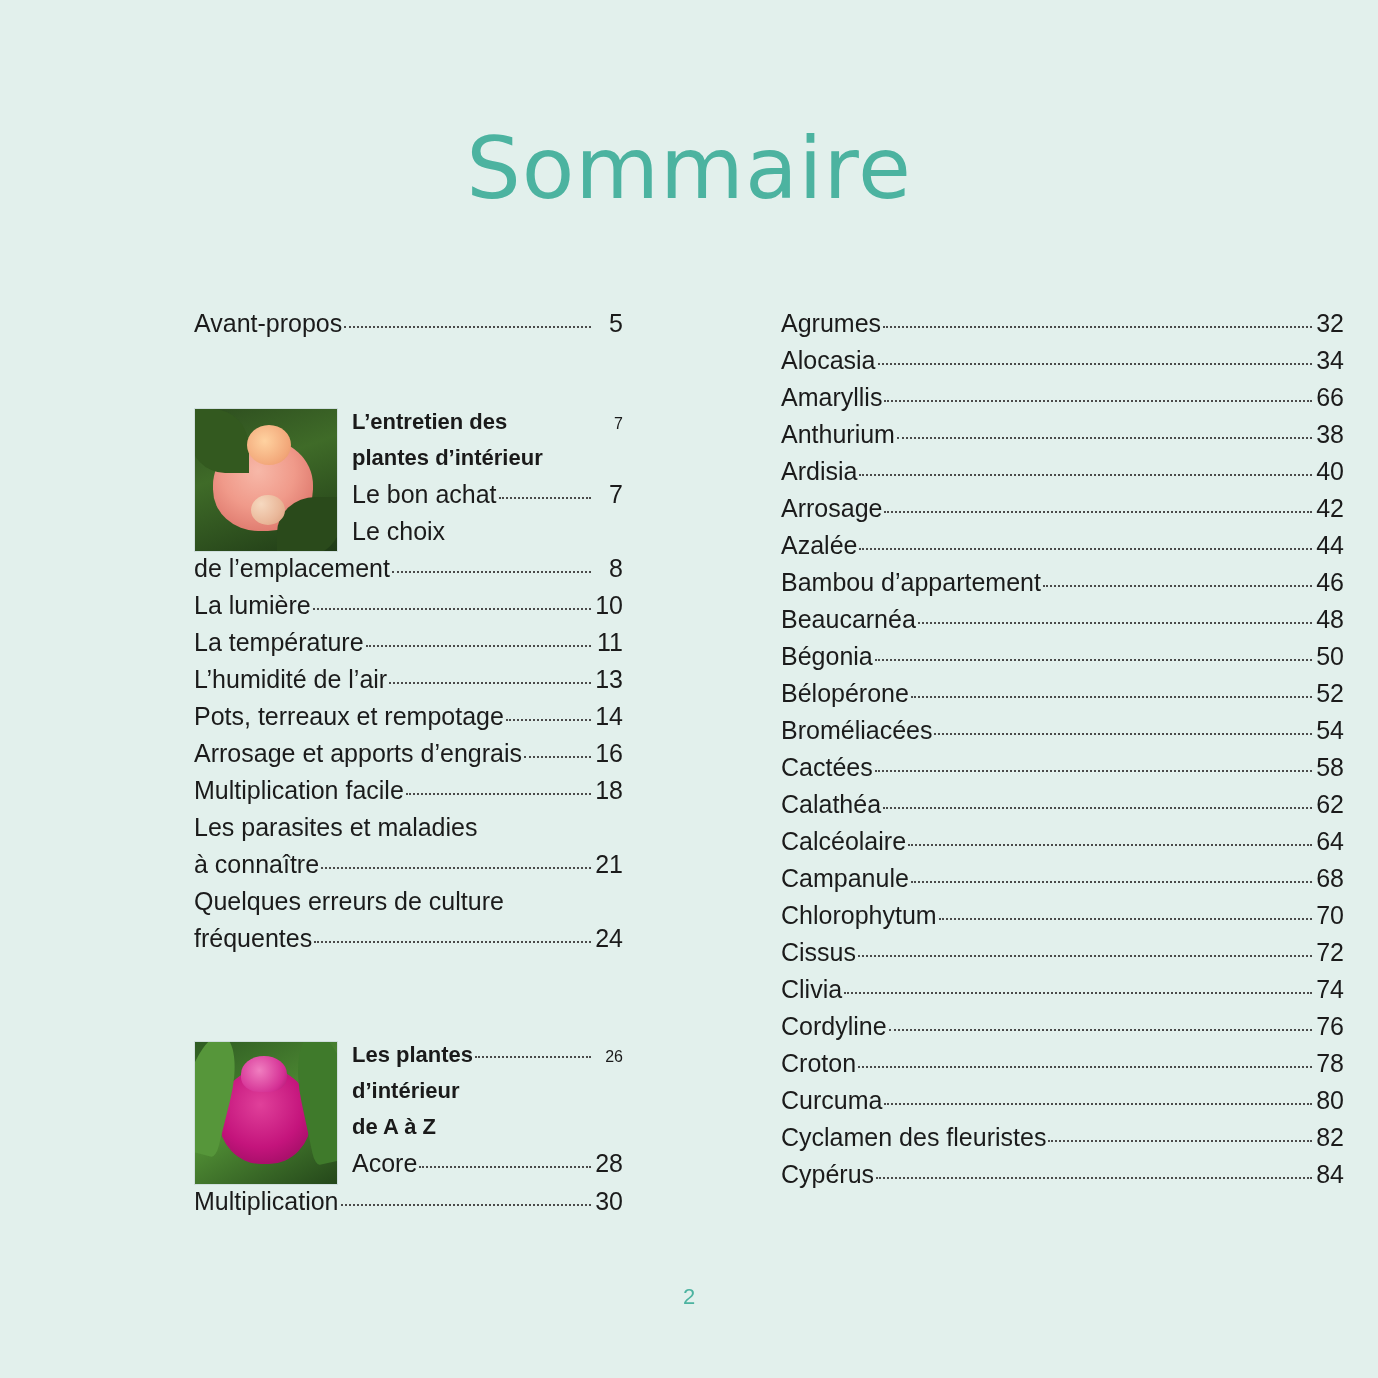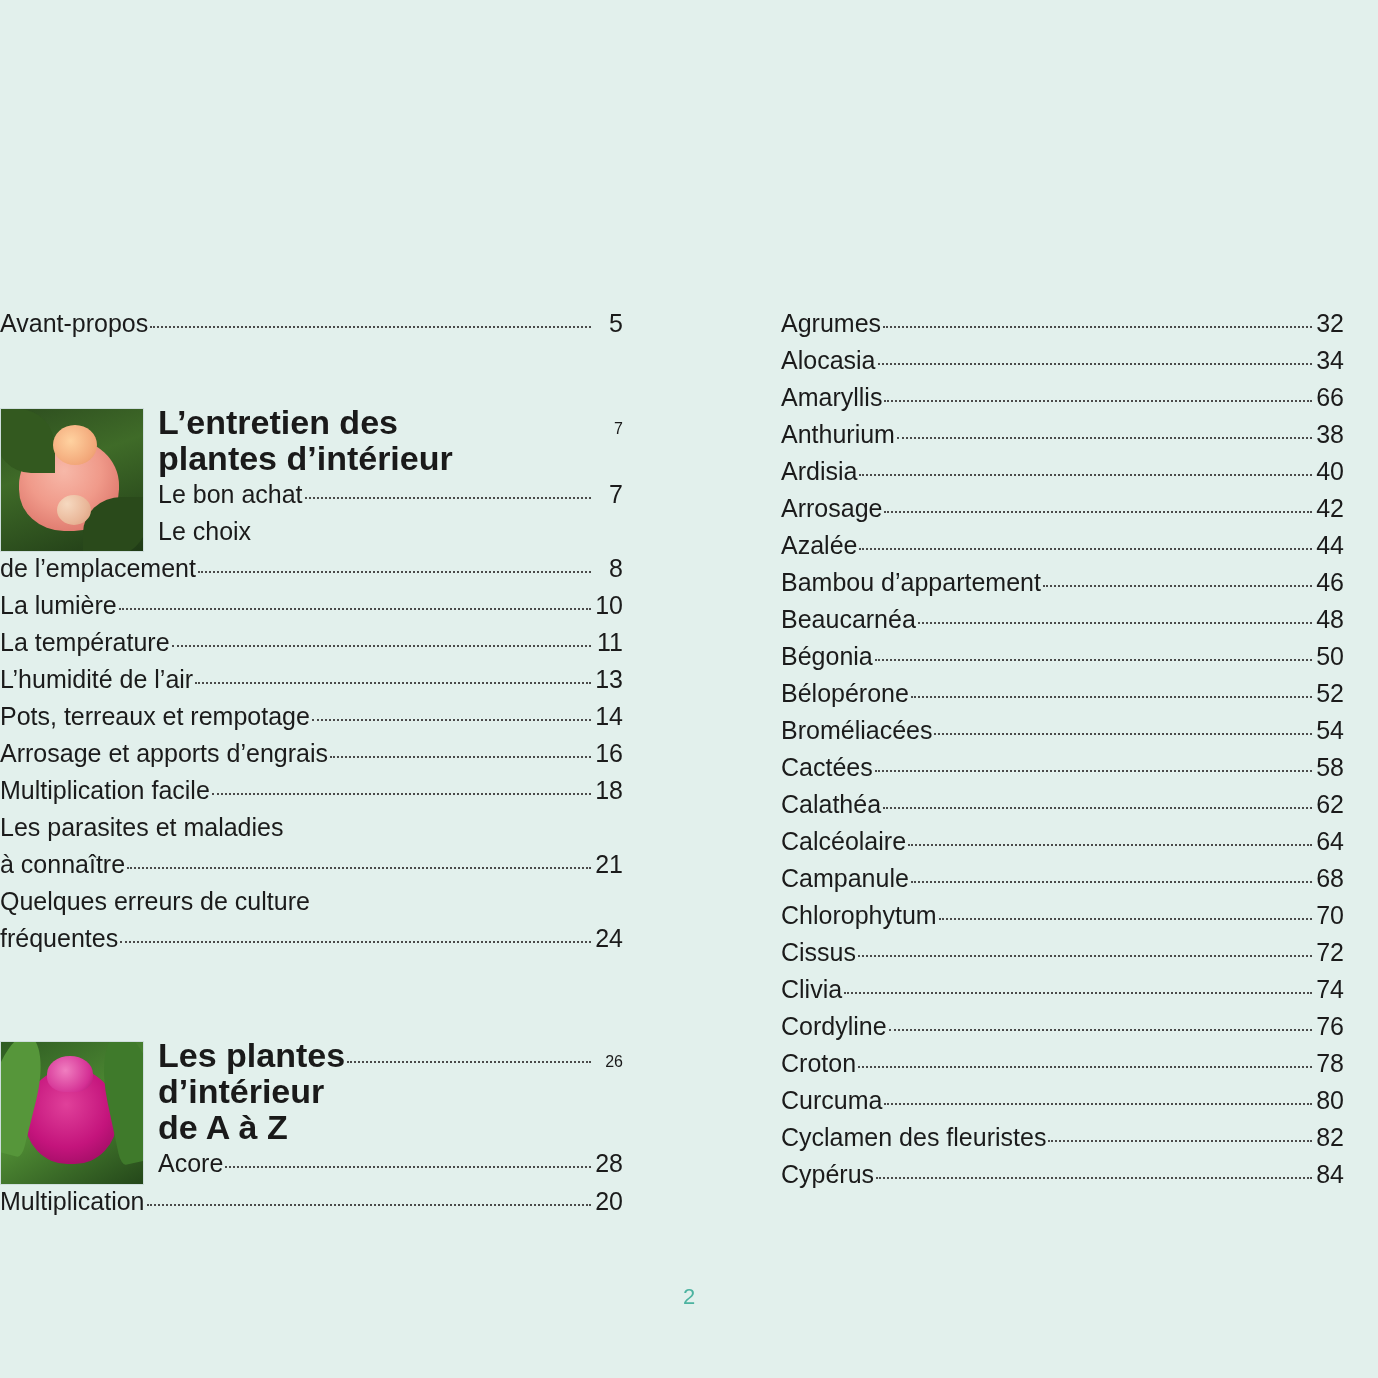--- a/index.html
+++ b/index.html
@@ -37,20 +37,21 @@
     left: 0;
     width: 100%;
     display: flex;
     gap: 0;
   }
   .col {
     box-sizing: border-box;
   }
   .col-left {
     width: 50%;
+    padding-left: 194px;
     padding-right: 66px;
   }
   .col-right {
     width: 50%;
     padding-left: 92px;
     padding-right: 34px;
   }
 
   
   .toc-line {
@@ -96,21 +97,21 @@
     top: 4px;
     width: 142px;
     height: 142px;
     border: 1px solid #cfdedd;
     overflow: hidden;
   }
   .section-body {
     padding-left: 158px;
   }
   .head-title {
-    font-size: 34px;
+    font-size: 22px;
     font-weight: bold;
     line-height: 36px;
     white-space: pre-line;
     display: inline;
   }
   .head-row {
     display: flex;
     align-items: baseline;
   }
   .page-num {
@@ -217,20 +218,21 @@
     background: #3f7a2b;
     transform: rotate(-12deg);
     border-radius: 50% 50% 10% 10%;
   }
 </style>
 </head>
 <body>
 
 <div class="page">
 
+  <div class="title">Sommaire</div>
 
   <div class="columns">
 
     <div class="col col-left">
 
       <div class="toc-line">
         <span class="toc-label">Avant-propos</span>
         <span class="toc-dots"></span>
         <span class="toc-page">5</span>
       </div>
@@ -340,21 +342,21 @@
             <span class="toc-label">Acore</span>
             <span class="toc-dots"></span>
             <span class="toc-page">28</span>
           </div>
         </div>
       </div>
 
       <div class="toc-line">
         <span class="toc-label">Multiplication</span>
         <span class="toc-dots"></span>
-        <span class="toc-page">20</span>
+        <span class="toc-page">30</span>
       </div>
 
     </div>
 
     <div class="col col-right">
       <div class="toc-line">
         <span class="toc-label">Agrumes</span>
         <span class="toc-dots"></span>
         <span class="toc-page">32</span>
       </div>

